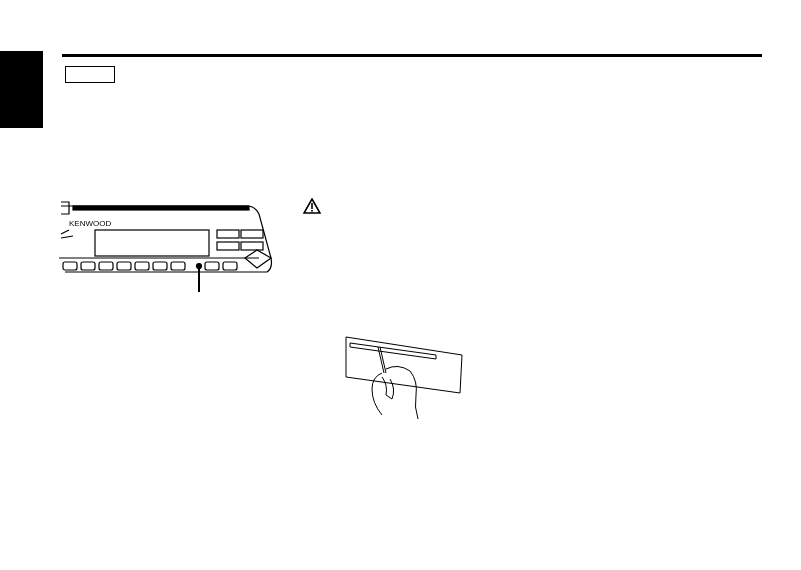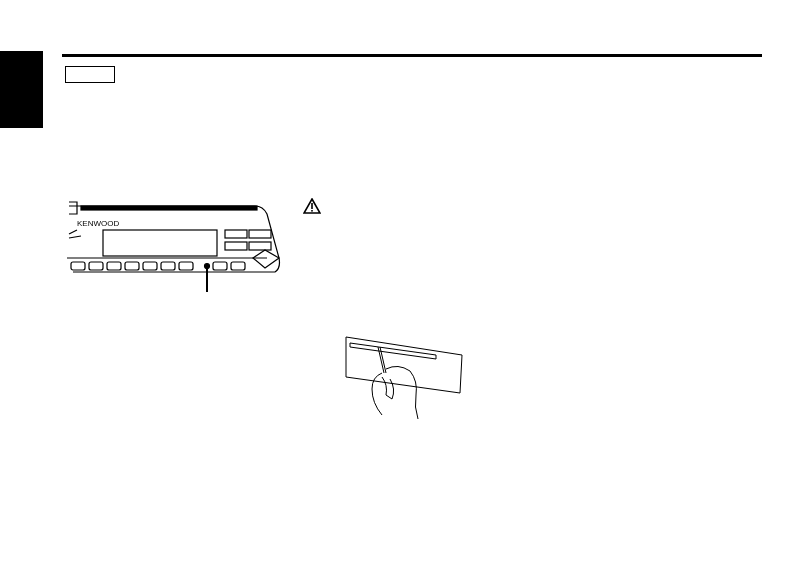--- a/index.html
+++ b/index.html
@@ -15,21 +15,21 @@
     .fig svg { display: block; }
     .warn { position: absolute; left: 303px; top: 198px; width: 18px; height: 16px; }
   </style>
 </head>
 <body>
 
 <div class="side-tab"></div>
 <div class="top-rule"></div>
 <div class="label-box"></div>
 
-<div class="fig" style="left:67px; top:200px;">
+<div class="fig" style="left:59px; top:200px;">
   <svg width="220" height="95" viewBox="0 0 220 95" fill="none" stroke="#000" stroke-width="1.2">
     <path d="M2 6 L188 6 Q196 6 200 14 L212 58 Q214 68 208 72 L6 72"></path>
     <rect x="14" y="6" width="176" height="4" fill="#000"></rect>
     <path d="M2 2 L10 2 L10 14 L2 14"></path>
     <text x="10" y="26" font-size="8" font-family="Liberation Sans, sans-serif" fill="#000" stroke="none">KENWOOD</text>
     <rect x="36" y="30" width="114" height="26"></rect>
     <path d="M2 34 L10 30 M2 38 L14 36"></path>
     <rect x="158" y="30" width="22" height="8"></rect>
     <rect x="182" y="30" width="22" height="8"></rect>
     <rect x="158" y="42" width="22" height="8"></rect>

